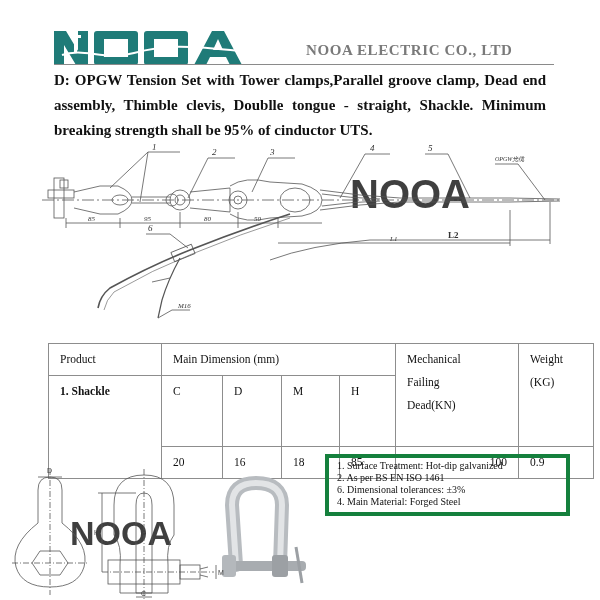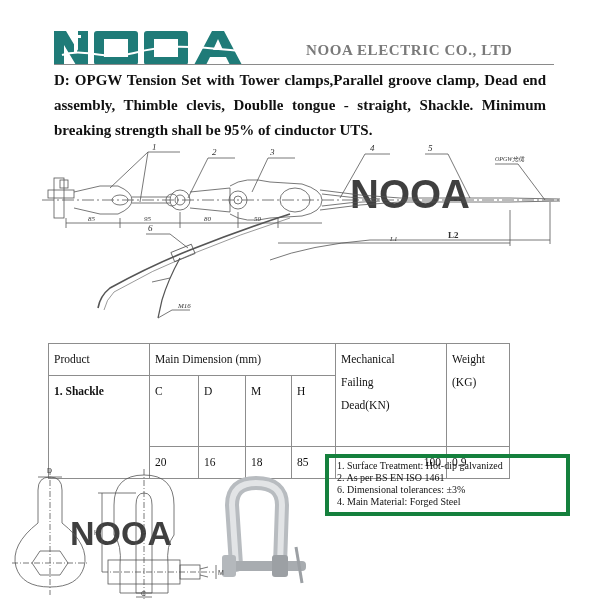--- a/index.html
+++ b/index.html
@@ -4,21 +4,21 @@
   <style>
     html, body { margin: 0; padding: 0; background: #ffffff; }
     body { width: 600px; height: 600px; position: relative; overflow: hidden; font-family: "Liberation Serif", "DejaVu Serif", serif; color: #111; }
     .abs { position: absolute; }
     .logo { left: 54px; top: 31px; width: 188px; height: 34px; }
     .company { left: 290px; top: 42px; font-size: 15px; font-weight: bold; color: #7a7a7a; letter-spacing: 0.6px; white-space: nowrap; margin-left: 16px; }
     .hrule { left: 54px; top: 64px; width: 500px; height: 1px; background: #8a8a8a; }
     .desc { left: 54px; top: 68px; width: 492px; font-size: 15px; font-weight: bold; line-height: 25px; text-align: justify; text-align-last: left; }
     .drawing { left: 40px; top: 140px; width: 525px; height: 195px; }
     table.spec { position: absolute; left: 48px; top: 343px; border-collapse: collapse; font-size: 11.5px; }
-    table.spec td { border: 1px solid #8d8d8d; vertical-align: top; padding: 4px 5px; line-height: 23px; }
+    table.spec td { border: 1px solid #8d8d8d; vertical-align: top; padding: 4px 11px; line-height: 23px; }
     .b { font-weight: bold; }
     .notes { left: 325px; top: 454px; width: 245px; height: 62px; border: 4px solid #15803d; font-size: 10px; line-height: 12px; padding: 2px 0 0 8px; box-sizing: border-box; }
     .notes div { white-space: nowrap; }
     .shackle-dwg { left: 10px; top: 455px; width: 300px; height: 145px; }
     .wm { font-family: "Liberation Sans", sans-serif; font-weight: bold; color: #c9e3e1; opacity: 0.75; }
   </style>
 </head>
 <body>
 
 <svg class="abs logo" viewBox="0 0 188 34">

